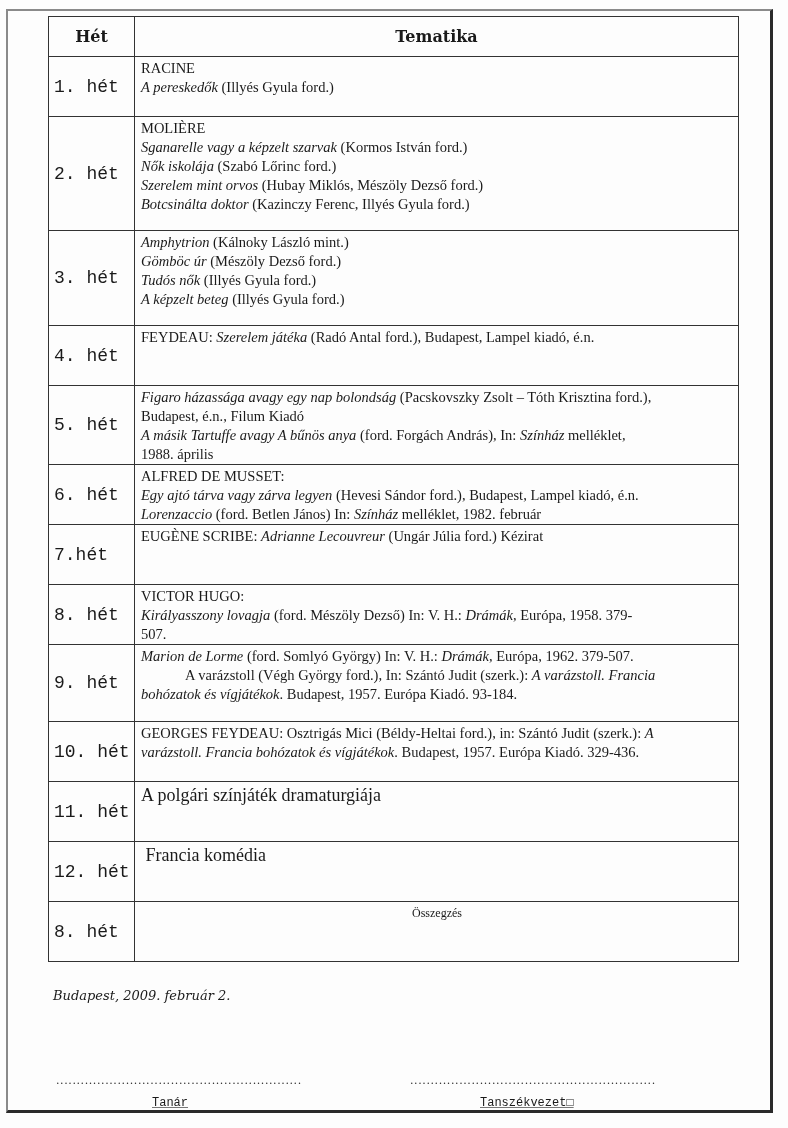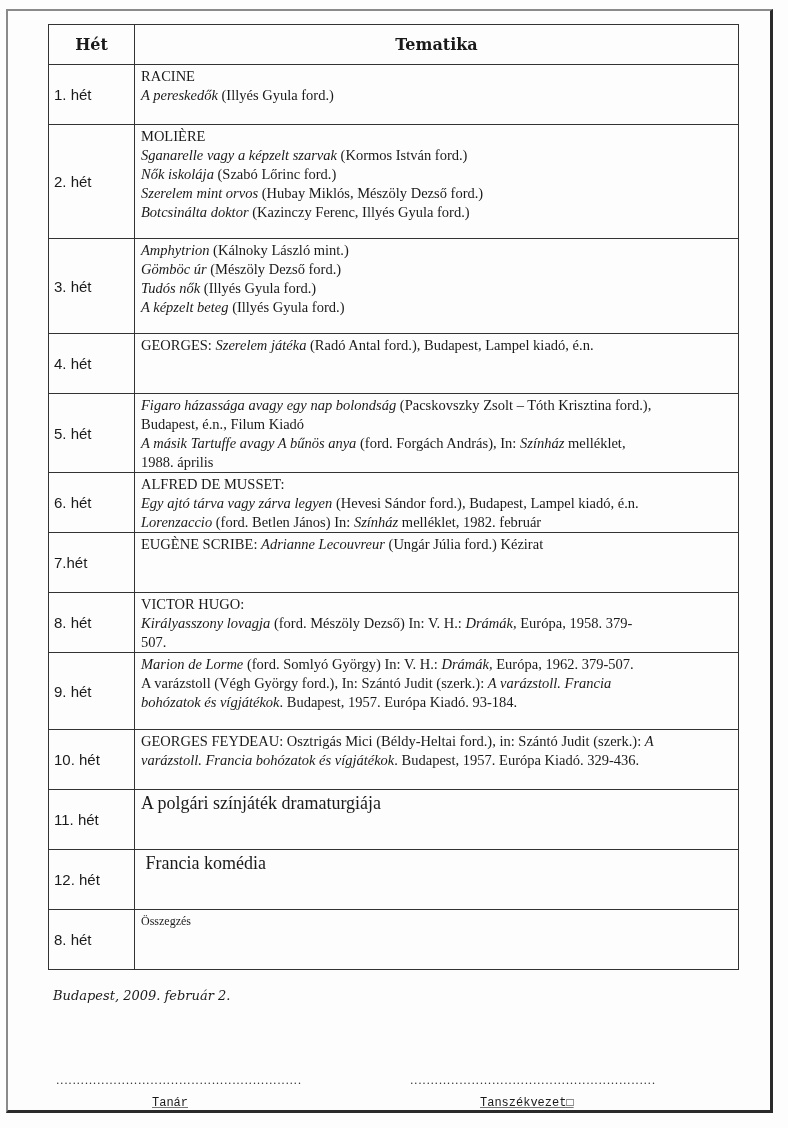--- a/index.html
+++ b/index.html
@@ -8,41 +8,41 @@
     background: #fdfdfd;
     font-family: "Liberation Serif", serif; color: #1a1a1a;
   }
   .page-frame {
     position: absolute; left: 6px; top: 9px; width: 767px; height: 1104px;
     border-top: 2px solid #8a8a8a; border-left: 2px solid #8a8a8a;
     border-right: 3px solid #2a2a2a; border-bottom: 3px solid #2a2a2a;
     box-sizing: border-box;
   }
   table.syllabus {
-    position: absolute; left: 48px; top: 24px; width: 690px;
+    position: absolute; left: 48px; top: 16px; width: 690px;
     border-collapse: collapse; table-layout: fixed;
   }
   table.syllabus td, table.syllabus th {
     border: 1px solid #333; vertical-align: top; padding: 0;
   }
   col.c1 { width: 86px; }
   col.c2 { width: 604px; }
   th {
     font-family: "DejaVu Serif", serif; font-weight: bold; font-size: 16px;
     height: 39px; vertical-align: middle !important; text-align: center;
   }
   td.week {
-    font-family: Liberation Sans, sans-serif; font-size: 15px;
+    font-family: Liberation Mono, monospace; font-size: 18px;
     vertical-align: middle !important; padding-left: 5px !important;
   }
   td.topic { font-size: 14.5px; line-height: 19px; padding: 2px 5px 0 6px !important; }
   td.topic .line { display: block; white-space: nowrap; }
   td.topic i { font-style: italic; }
   .big { font-size: 18px !important; line-height: 22px !important; padding-top: 4px !important; }
-  .small { font-size: 12px !important; }
+  .small { font-size: 12px !important; text-align: center; }
   .date {
     position: absolute; left: 53px; top: 988px;
     font-family: "DejaVu Serif", serif; font-style: italic; font-size: 13px;
   }
   .sig {
     position: absolute; top: 1076px; font-family: "DejaVu Serif", serif; font-size: 12px;
   }
   .sig .dots { display: block; letter-spacing: 0.6px; color: #333; line-height: 10px; font-size: 11px; }
   .sig .label { display: block; margin-top: 10px; text-decoration: underline; text-decoration-color: #777; font-family: Liberation Mono, monospace; }
   .sig-left { left: 56px; width: 240px; }
@@ -89,21 +89,21 @@
         <td class="topic">
           <span class="line"><i style="white-space: pre;">Amphytrion</i><span style="white-space: pre;"> (Kálnoky László mint.)</span></span>
           <span class="line"><i style="white-space: pre;">Gömböc úr</i><span style="white-space: pre;"> (Mészöly Dezső ford.)</span></span>
           <span class="line"><i style="white-space: pre;">Tudós nők</i><span style="white-space: pre;"> (Illyés Gyula ford.)</span></span>
           <span class="line"><i style="white-space: pre;">A képzelt beteg</i><span style="white-space: pre;"> (Illyés Gyula ford.)</span></span>
         </td>
       </tr>
       <tr style="height: 60px;">
         <td class="week">4. hét</td>
         <td class="topic">
-          <span class="line"><span style="white-space: pre;">GEORGES: </span><i style="white-space: pre;">Szerelem játéka</i><span style="white-space: pre;"> (Radó Antal ford.), Budapest, Lampel kiadó, é.n.</span></span>
+          <span class="line"><span style="white-space: pre;">FEYDEAU: </span><i style="white-space: pre;">Szerelem játéka</i><span style="white-space: pre;"> (Radó Antal ford.), Budapest, Lampel kiadó, é.n.</span></span>
         </td>
       </tr>
       <tr style="height: 78px;">
         <td class="week">5. hét</td>
         <td class="topic">
           <span class="line"><i style="white-space: pre;">Figaro házassága avagy egy nap bolondság</i><span style="white-space: pre;"> (Pacskovszky Zsolt – Tóth Krisztina ford.),</span></span>
           <span class="line"><span style="white-space: pre;">Budapest, é.n., Filum Kiadó</span></span>
           <span class="line"><i style="white-space: pre;">A másik Tartuffe avagy A bűnös anya</i><span style="white-space: pre;"> (ford. Forgách András), In: </span><i style="white-space: pre;">Színház</i><span style="white-space: pre;"> melléklet,</span></span>
           <span class="line"><span style="white-space: pre;">1988. április</span></span>
         </td>
@@ -127,21 +127,21 @@
         <td class="topic">
           <span class="line"><span style="white-space: pre;">VICTOR HUGO:</span></span>
           <span class="line"><i style="white-space: pre;">Királyasszony lovagja</i><span style="white-space: pre;"> (ford. Mészöly Dezső) In: V. H.: </span><i style="white-space: pre;">Drámák</i><span style="white-space: pre;">, Európa, 1958. 379-</span></span>
           <span class="line"><span style="white-space: pre;">507.</span></span>
         </td>
       </tr>
       <tr style="height: 77px;">
         <td class="week">9. hét</td>
         <td class="topic">
           <span class="line"><i style="white-space: pre;">Marion de Lorme</i><span style="white-space: pre;"> (ford. Somlyó György) In: V. H.: </span><i style="white-space: pre;">Drámák</i><span style="white-space: pre;">, Európa, 1962. 379-507.</span></span>
-          <span class="line"><span style="white-space: pre;">A varázstoll (Végh György ford.), In: Szántó Judit (szerk.): </span><i style="white-space: pre;">A varázstoll. Francia</i></span>
+          <span class="line"><span style="white-space: pre; margin-left: 44px;">A varázstoll (Végh György ford.), In: Szántó Judit (szerk.): </span><i style="white-space: pre;">A varázstoll. Francia</i></span>
           <span class="line"><i style="white-space: pre;">bohózatok és vígjátékok</i><span style="white-space: pre;">. Budapest, 1957. Európa Kiadó. 93-184.</span></span>
         </td>
       </tr>
       <tr style="height: 60px;">
         <td class="week">10. hét</td>
         <td class="topic">
           <span class="line"><span style="white-space: pre;">GEORGES FEYDEAU: Osztrigás Mici (Béldy-Heltai ford.), in: Szántó Judit (szerk.): </span><i style="white-space: pre;">A</i></span>
           <span class="line"><i style="white-space: pre;">varázstoll. Francia bohózatok és vígjátékok</i><span style="white-space: pre;">. Budapest, 1957. Európa Kiadó. 329-436.</span></span>
         </td>
       </tr>

